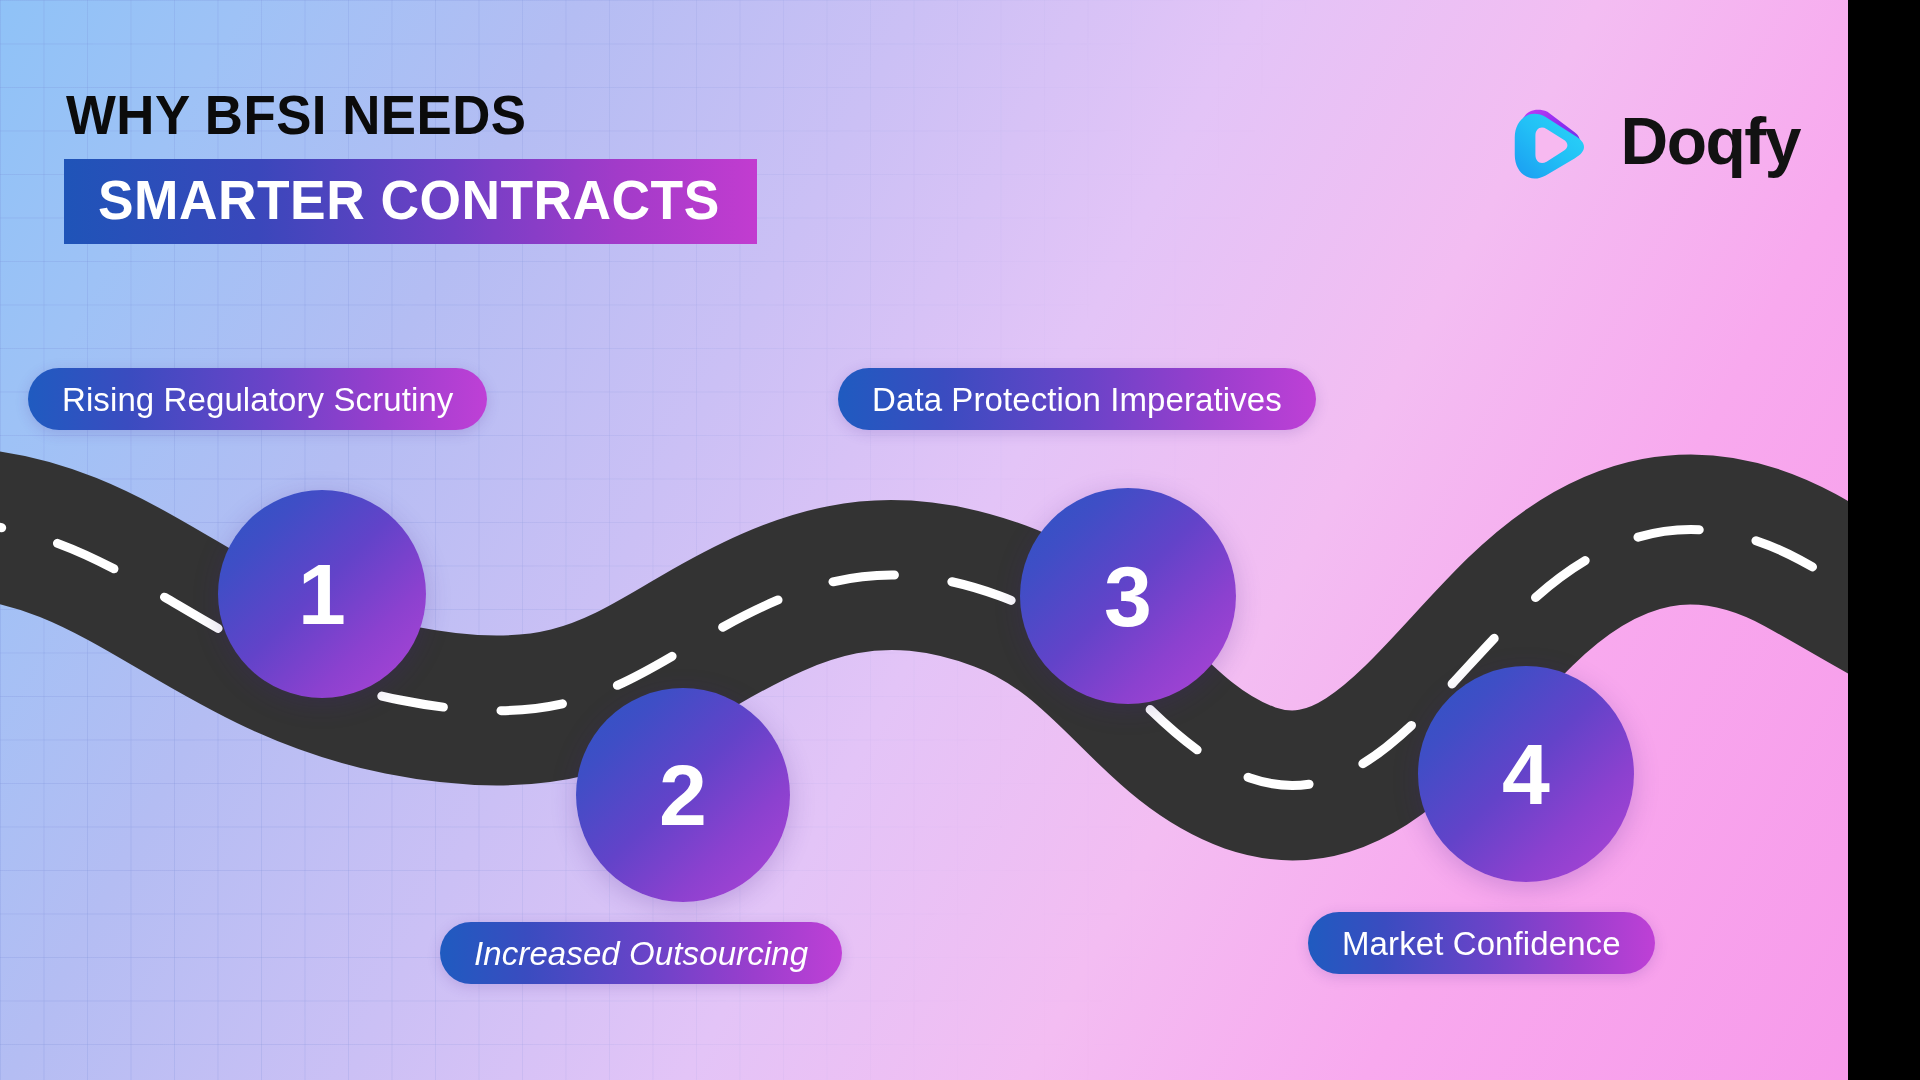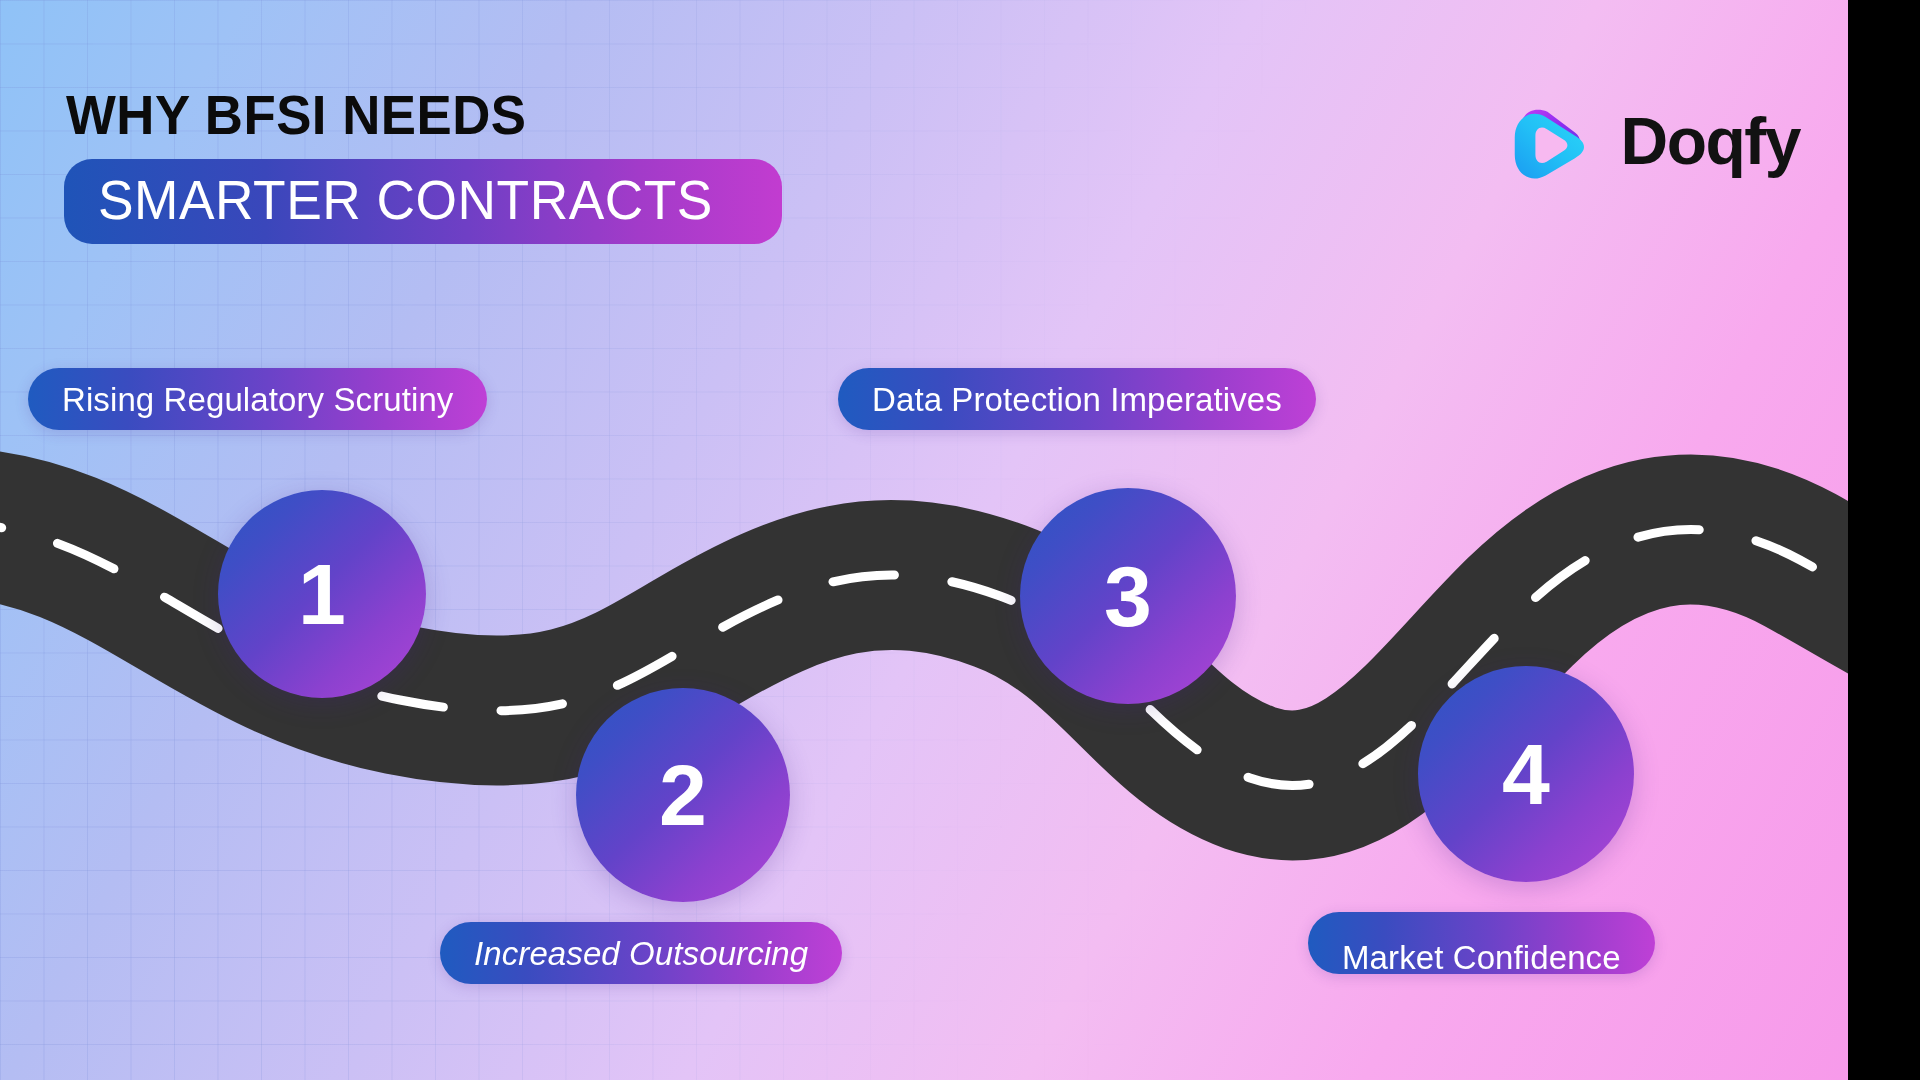--- a/index.html
+++ b/index.html
@@ -62,29 +62,28 @@
     color: #0b0b0b;
     line-height: 1;
     margin: 0 0 16px 2px;
     white-space: nowrap;
     font-stretch: condensed;
     transform: scaleX(0.96);
     transform-origin: left center;
   }
   #headline-banner {
     display: inline-block;
-    padding: 14px 50px 16px 34px;
+    padding: 14px 18px 16px 34px;
     background: linear-gradient(90deg, #1f54b8 0%, #3a47bb 28%, #6f3fc5 56%, #a23bc9 80%, #c23cd0 100%);
     color: #ffffff;
     font-size: 55px;
-    font-weight: 400;
+    font-weight: 700;
     letter-spacing: 0.5px;
     line-height: 1;
     white-space: nowrap;
-    border-radius: 28px;
   }
   #headline-banner span {
     display: inline-block;
     transform: scaleX(0.97);
     transform-origin: left center;
   }
 
   
   #logo {
     position: absolute;
@@ -120,21 +119,21 @@
     white-space: nowrap;
     background: linear-gradient(92deg, #1f5bc0 0%, #3a4cc0 22%, #6a43c8 52%, #9a3ecd 78%, #bf40d6 100%);
     box-shadow: 0 3px 14px rgba(80, 40, 150, 0.18);
     z-index: 5;
   }
   .pill-label { line-height: 1; }
 
   #pill-1 { left: 28px;   top: 368px; }
   #pill-2 { left: 440px;  top: 922px; font-style: italic; }
   #pill-3 { left: 838px;  top: 368px; }
-  #pill-4 { left: 1308px; top: 912px; align-items: flex-end; }
+  #pill-4 { left: 1308px; top: 912px; }
 
   
   .node {
     position: absolute;
     border-radius: 50%;
     display: flex;
     align-items: center;
     justify-content: center;
     color: #ffffff;
     font-weight: 700;

